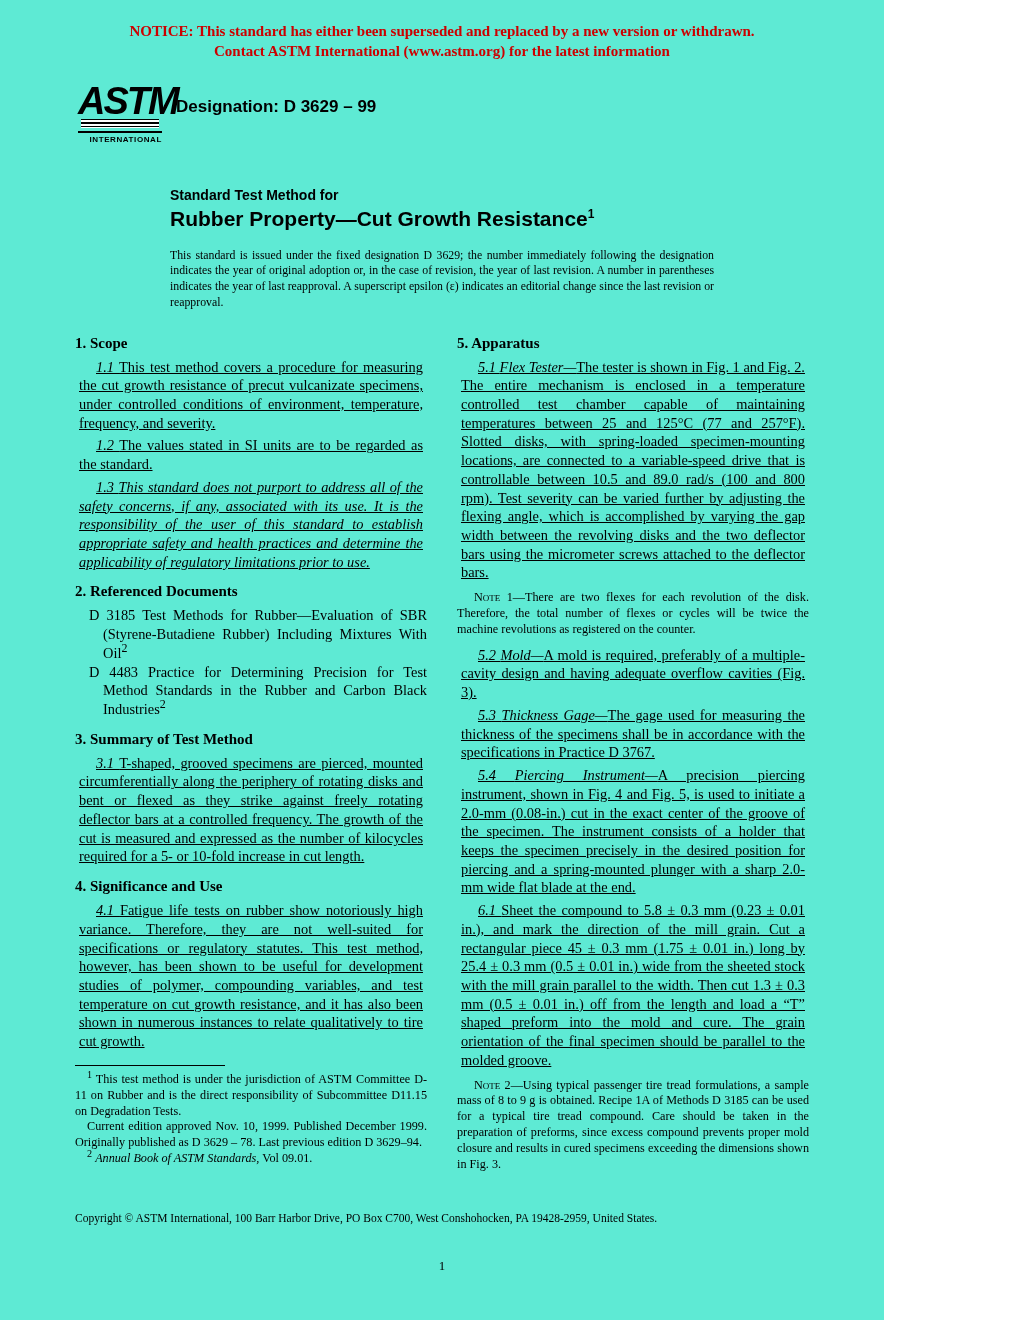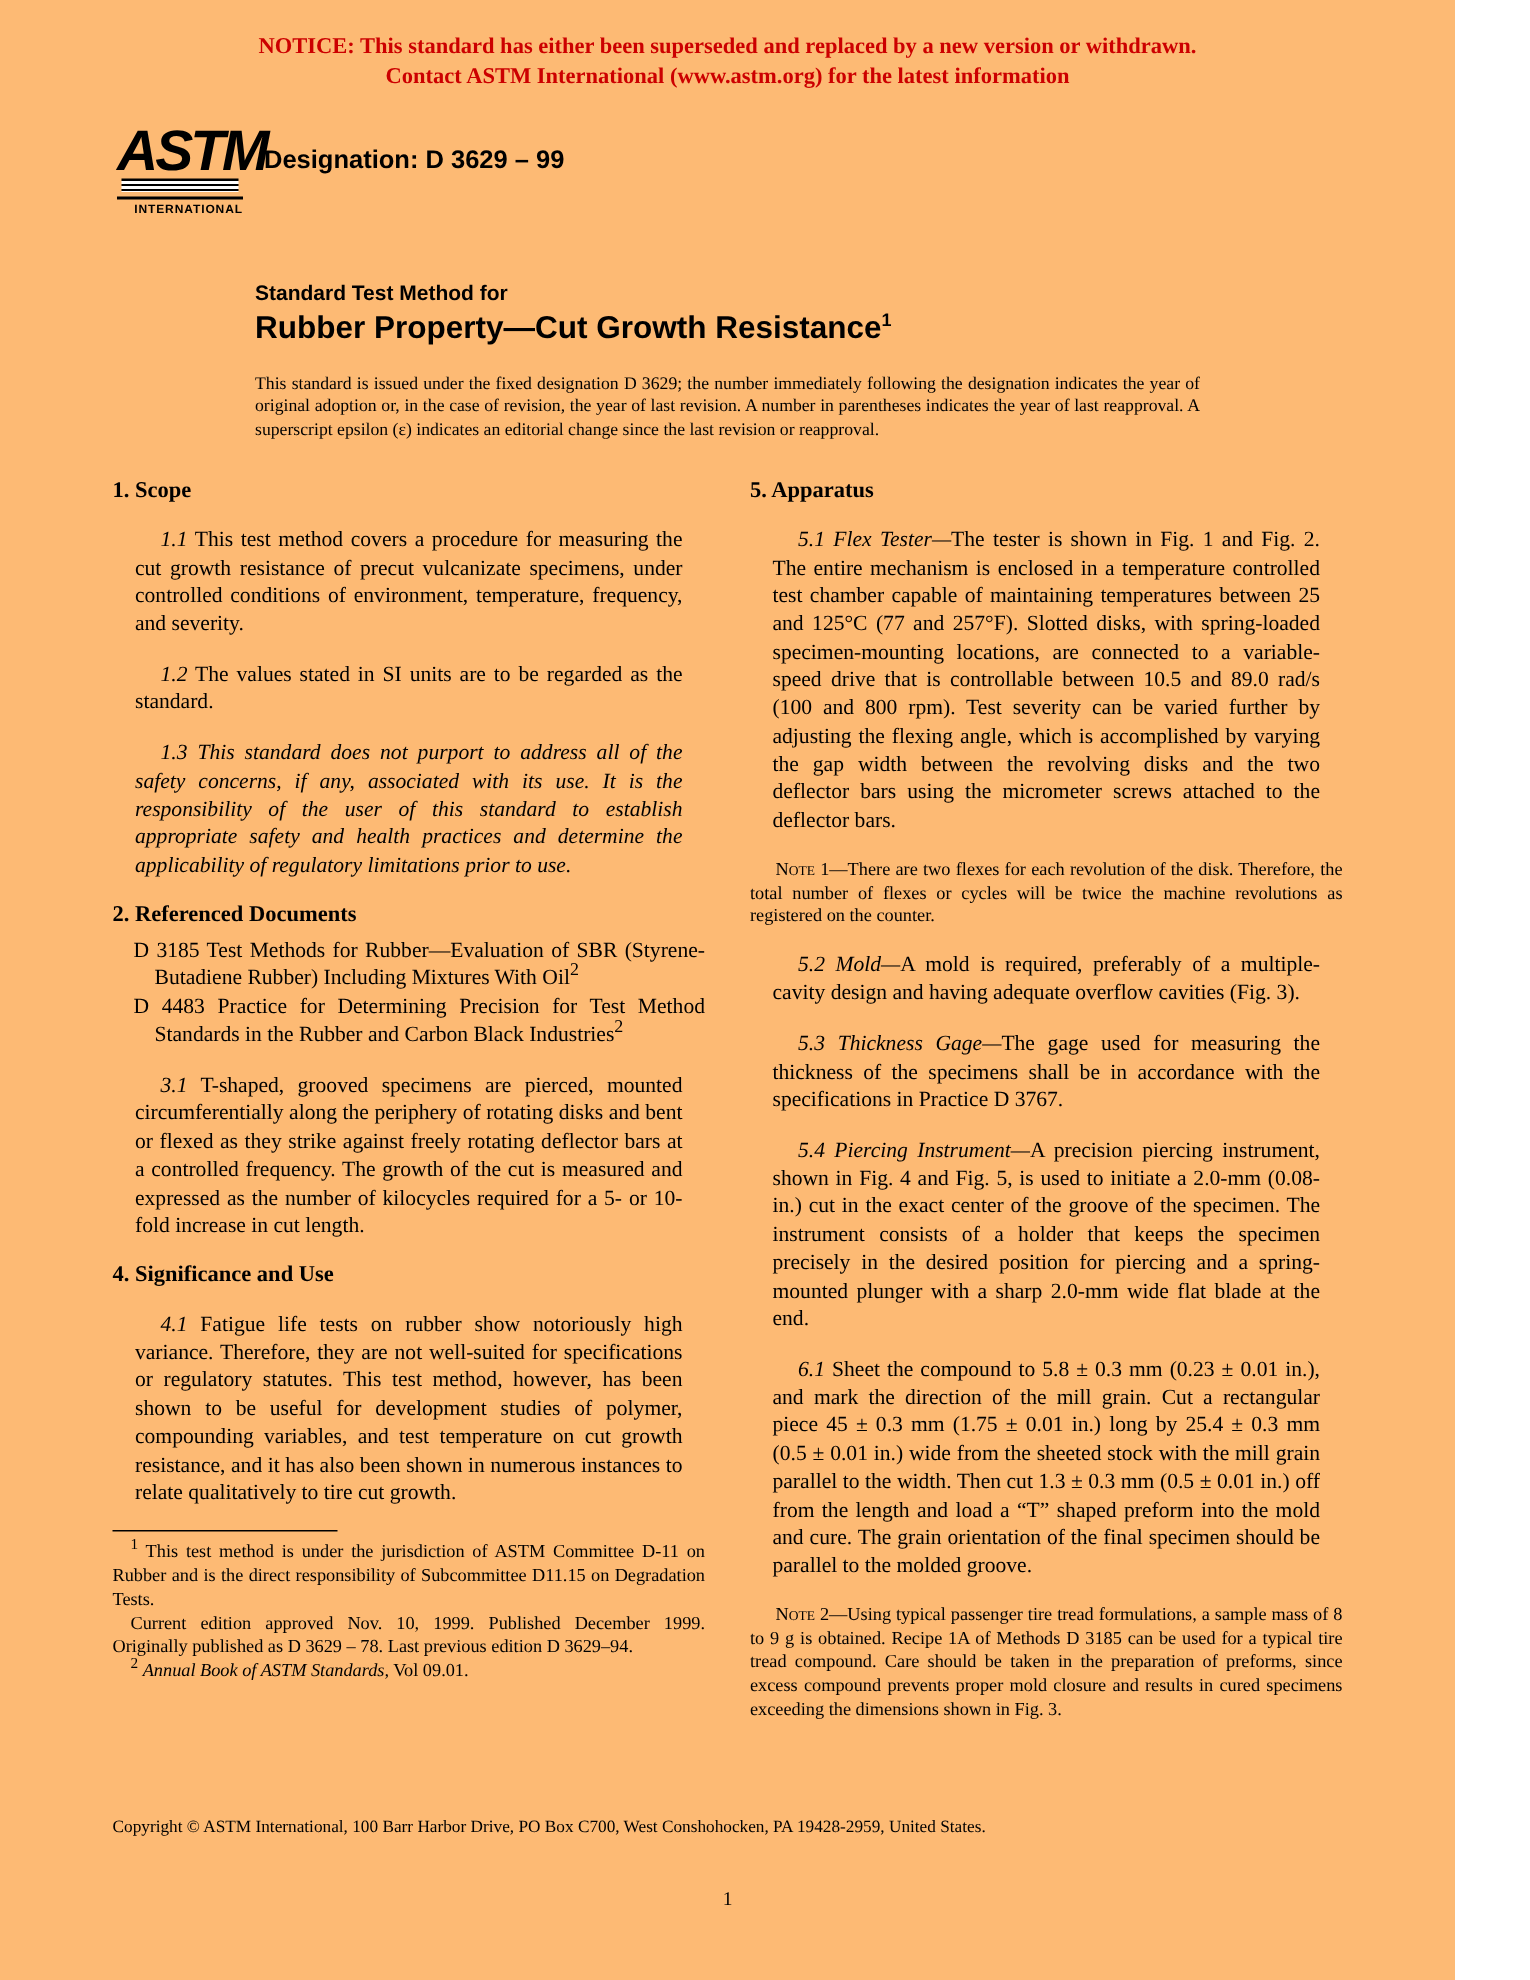--- a/index.html
+++ b/index.html
@@ -1,21 +1,21 @@
 <!DOCTYPE html>
 <html><head>
 <meta charset="utf-8">
 <style>
   * { box-sizing: border-box; }
   html, body { margin: 0; padding: 0; background: #ffffff; }
   .page {
     position: relative;
-    width: 970px;
+    width: 884px;
     height: 1320px;
-    background: #fdba74;
+    background: #5eead4;
     color: #000;
     font-family: "Liberation Serif", serif;
     overflow: hidden;
   }
   
   .notice {
     padding-top: 22px;
     text-align: center;
     color: #cc0000;
     font-weight: bold;
@@ -52,22 +52,22 @@
   .preamble {
     margin: 16px 170px 0 170px;
     font-size: 11.8px; line-height: 1.33; text-align: justify;
   }
   
   .columns { display: flex; gap: 30px; margin: 24px 75px 0 75px; }
   .col { width: 420px; }
   h3.sec { font-size: 15px; font-weight: bold; margin: 12px 0 6px 0; }
   .col h3.sec.first { margin-top: 0; }
   p.body {
-    margin: 15px; font-size: 14.4px; line-height: 1.3;
-    text-align: justify; text-indent: 17px;
+    margin: 4px; font-size: 14.4px; line-height: 1.3;
+    text-align: justify; text-indent: 17px; text-decoration: underline;
   }
   .pnum { font-style: italic; }
   .term { font-style: italic; }
   .italic { font-style: italic; }
   p.refdoc {
     margin: 0; font-size: 14.4px; line-height: 1.3;
     padding-left: 28px; text-indent: -14px; text-align: justify;
   }
   p.note {
     margin: 8px 0; font-size: 12.2px; line-height: 1.3;
@@ -121,20 +121,21 @@
 
       <h3 class="sec first">1. Scope</h3>
       <p class="body"><span class="pnum">1.1</span> <span>This test method covers a procedure for measuring the cut growth resistance of precut vulcanizate specimens, under controlled conditions of environment, temperature, frequency, and severity.</span></p>
       <p class="body"><span class="pnum">1.2</span> <span>The values stated in SI units are to be regarded as the standard.</span></p>
       <p class="body"><span class="pnum">1.3</span> <span class="italic">This standard does not purport to address all of the safety concerns, if any, associated with its use. It is the responsibility of the user of this standard to establish appropriate safety and health practices and determine the applicability of regulatory limitations prior to use.</span></p>
 
       <h3 class="sec">2. Referenced Documents</h3>
       <p class="refdoc"><span>D 3185 Test Methods for Rubber—Evaluation of SBR (Styrene-Butadiene Rubber) Including Mixtures With Oil</span><sup>2</sup></p>
       <p class="refdoc"><span>D 4483 Practice for Determining Precision for Test Method Standards in the Rubber and Carbon Black Industries</span><sup>2</sup></p>
 
+      <h3 class="sec">3. Summary of Test Method</h3>
       <p class="body"><span class="pnum">3.1</span> <span>T-shaped, grooved specimens are pierced, mounted circumferentially along the periphery of rotating disks and bent or flexed as they strike against freely rotating deflector bars at a controlled frequency. The growth of the cut is measured and expressed as the number of kilocycles required for a 5- or 10-fold increase in cut length.</span></p>
 
       <h3 class="sec">4. Significance and Use</h3>
       <p class="body"><span class="pnum">4.1</span> <span>Fatigue life tests on rubber show notoriously high variance. Therefore, they are not well-suited for specifications or regulatory statutes. This test method, however, has been shown to be useful for development studies of polymer, compounding variables, and test temperature on cut growth resistance, and it has also been shown in numerous instances to relate qualitatively to tire cut growth.</span></p>
 
       <div class="footnotes">
         <div class="fn-rule"></div>
         <p class="fn"><sup>1</sup> <span>This test method is under the jurisdiction of ASTM Committee D-11 on Rubber and is the direct responsibility of Subcommittee D11.15 on Degradation Tests.</span></p>
         <p class="fn"><span>Current edition approved Nov. 10, 1999. Published December 1999. Originally published as D 3629 – 78. Last previous edition D 3629–94.</span></p>
         <p class="fn"><sup>2</sup> <span class="italic">Annual Book of ASTM Standards,</span><span> Vol 09.01.</span></p>

